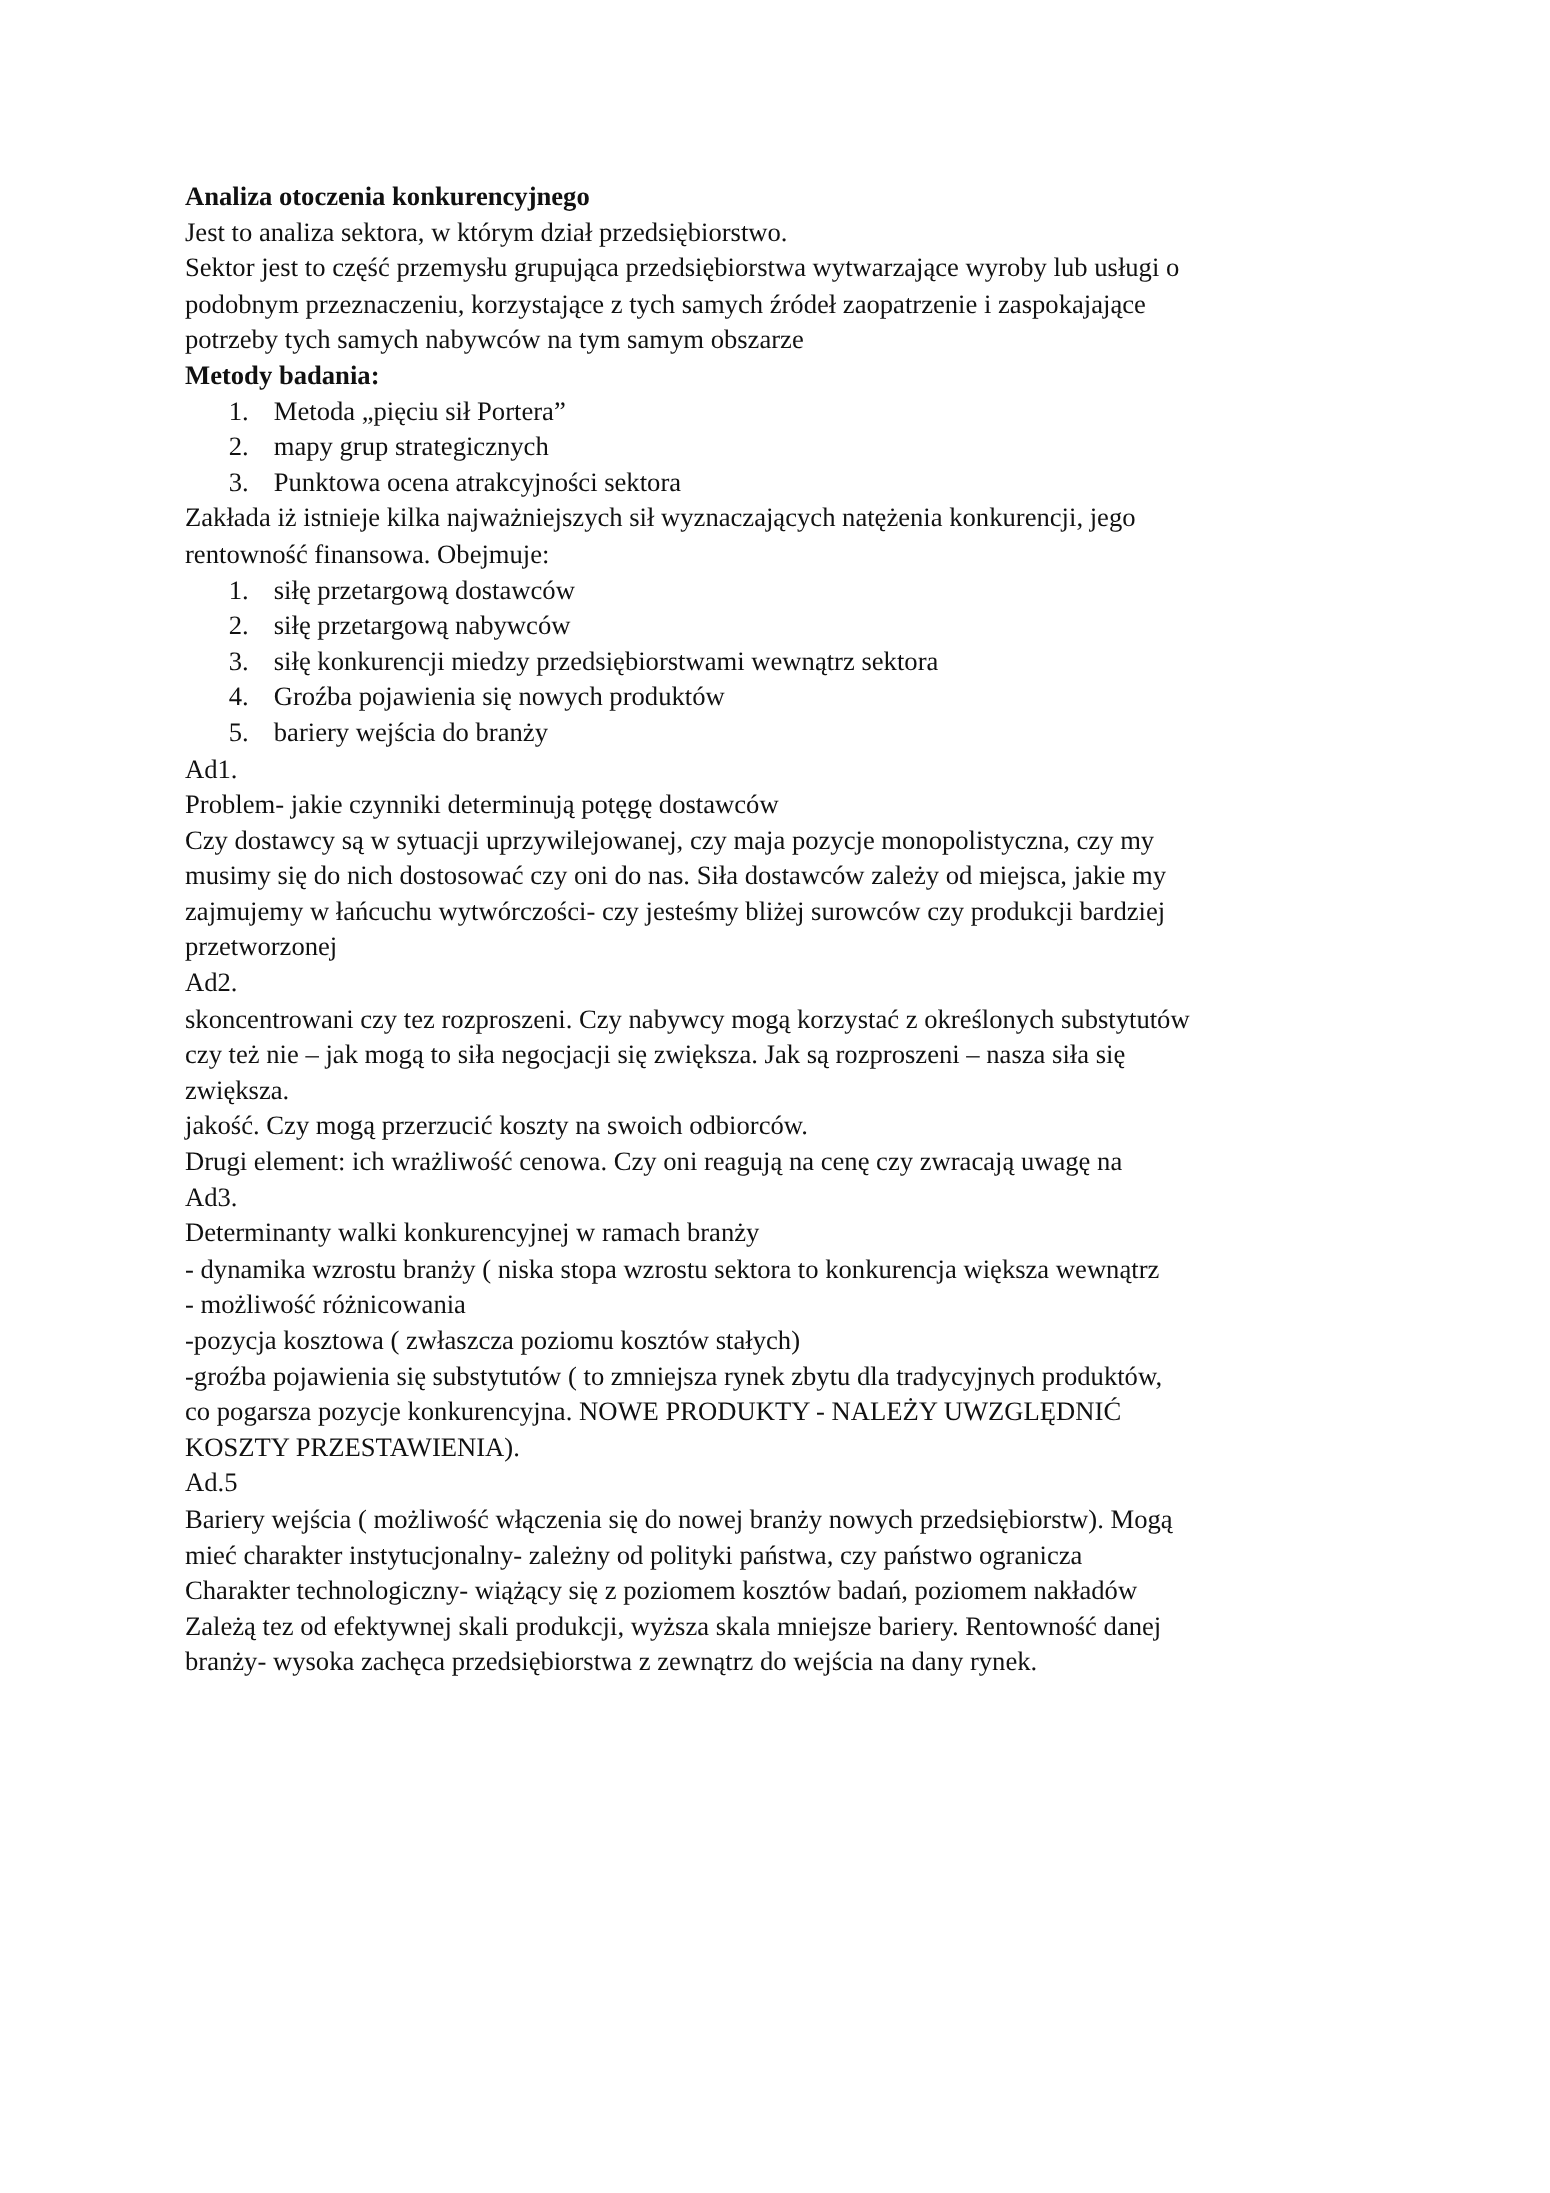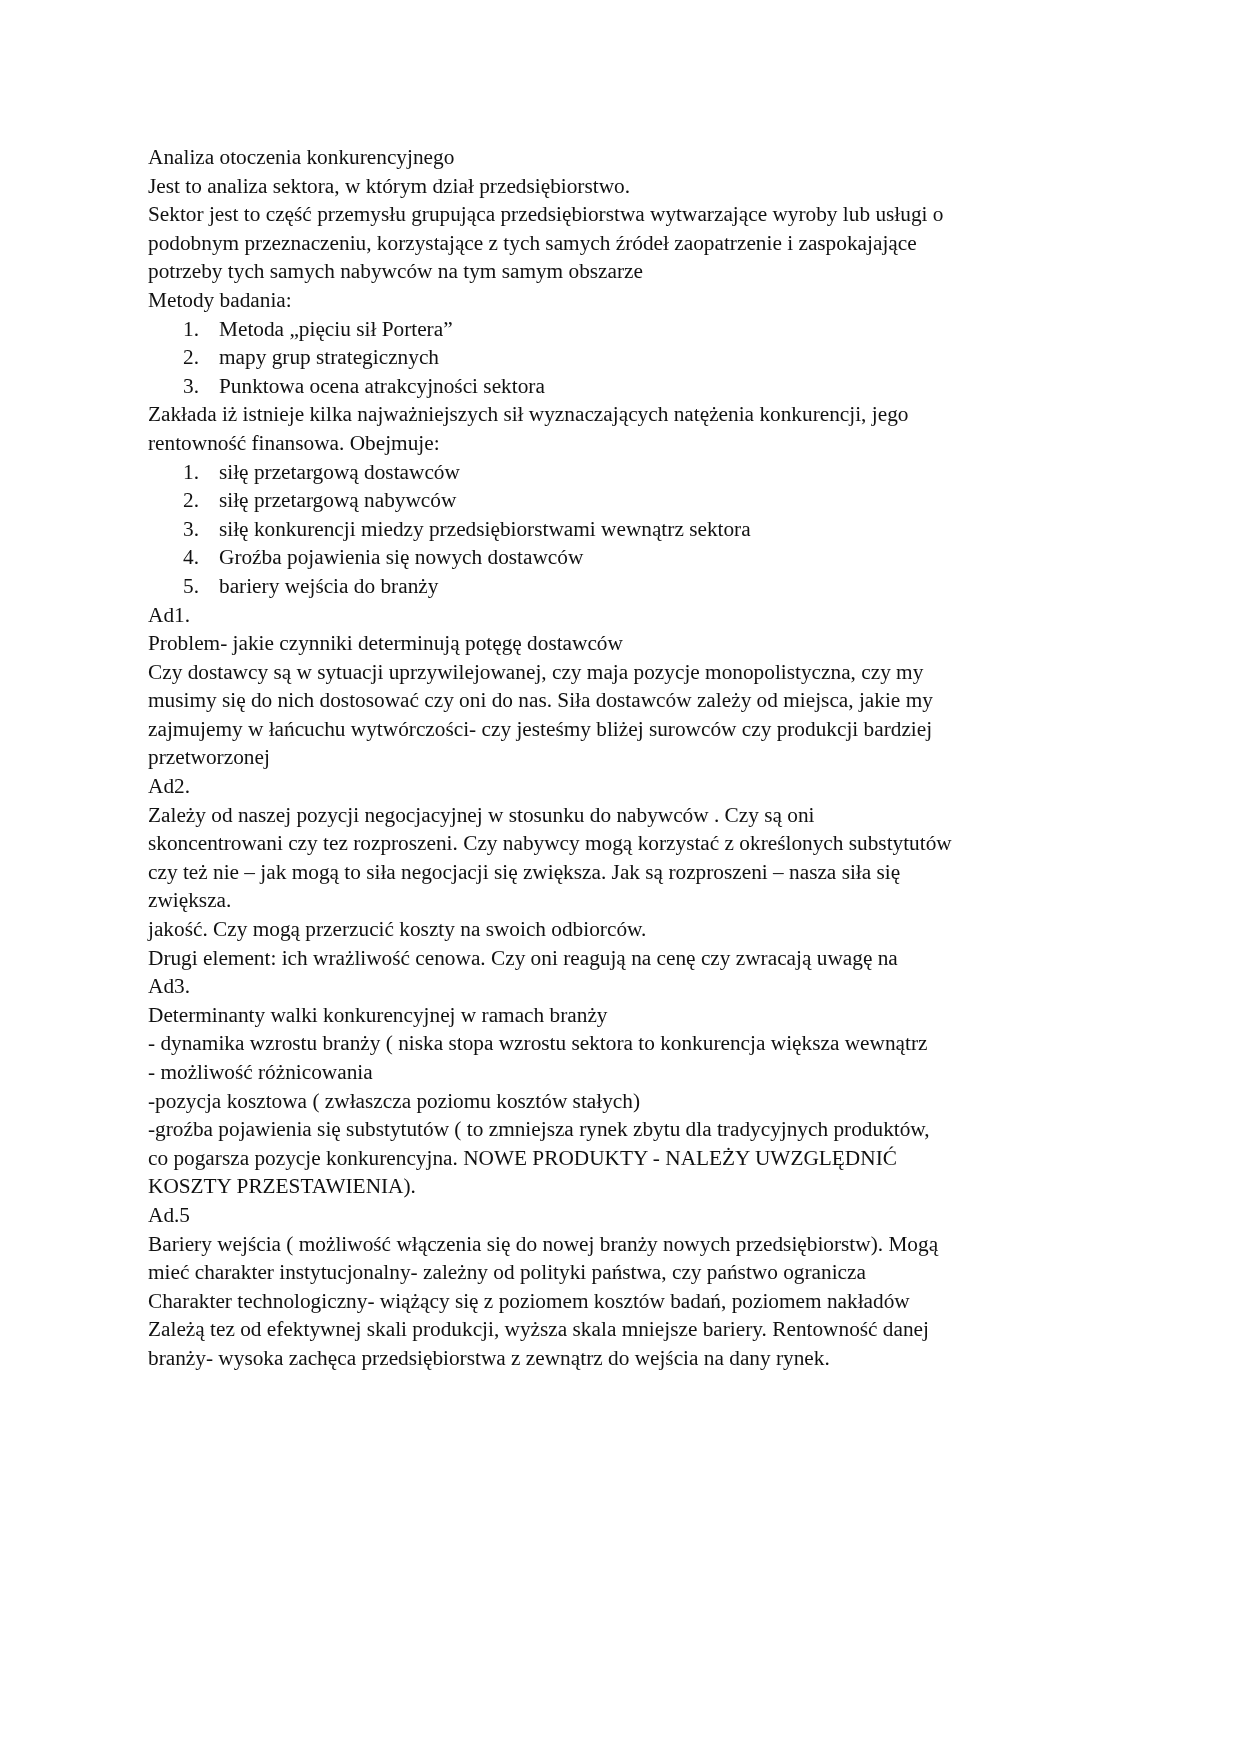--- a/index.html
+++ b/index.html
@@ -21,21 +21,21 @@
       top: 143px;
       width: 960px;
       font-size: 21.3px;
       line-height: 28.6px;
     }
     .line {
       white-space: nowrap;
       display: block;
     }
     .bold {
-      font-weight: normal;
+      font-weight: bold;
     }
     .list {
       list-style: none;
       margin: 0;
       padding: 0;
     }
     .list li {
       display: flex;
       white-space: nowrap;
     }
@@ -91,40 +91,39 @@
     <li>
       <span class="num">2.</span>
       <span>siłę przetargową nabywców</span>
     </li>
     <li>
       <span class="num">3.</span>
       <span>siłę konkurencji miedzy przedsiębiorstwami wewnątrz sektora</span>
     </li>
     <li>
       <span class="num">4.</span>
-      <span>Groźba pojawienia się nowych dostawców</span>
+      <span>Groźba pojawienia się nowych produktów</span>
     </li>
     <li>
       <span class="num">5.</span>
       <span>bariery wejścia do branży</span>
     </li>
   </ol>
 
   <div>
     <span class="line">Ad1.</span>
     <span class="line">Problem- jakie czynniki determinują potęgę dostawców</span>
     <span class="line">Czy dostawcy są w sytuacji uprzywilejowanej, czy maja pozycje monopolistyczna, czy my</span>
     <span class="line">musimy się do nich dostosować czy oni do nas. Siła dostawców zależy od miejsca, jakie my</span>
     <span class="line">zajmujemy w łańcuchu wytwórczości- czy jesteśmy bliżej surowców czy produkcji bardziej</span>
     <span class="line">przetworzonej</span>
   </div>
 
   <div>
     <span class="line">Ad2.</span>
-    <span class="line">Zależy od naszej pozycji negocjacyjnej w stosunku do nabywców . Czy są oni</span>
     <span class="line">skoncentrowani czy tez rozproszeni. Czy nabywcy mogą korzystać z określonych substytutów</span>
     <span class="line">czy też nie – jak mogą to siła negocjacji się zwiększa. Jak są rozproszeni – nasza siła się</span>
     <span class="line">zwiększa.</span>
     <span class="line">jakość. Czy mogą przerzucić koszty na swoich odbiorców.</span>
     <span class="line">Drugi element: ich wrażliwość cenowa. Czy oni reagują na cenę czy zwracają uwagę na</span>
   </div>
 
   <div>
     <span class="line">Ad3.</span>
     <span class="line">Determinanty walki konkurencyjnej w ramach branży</span>

